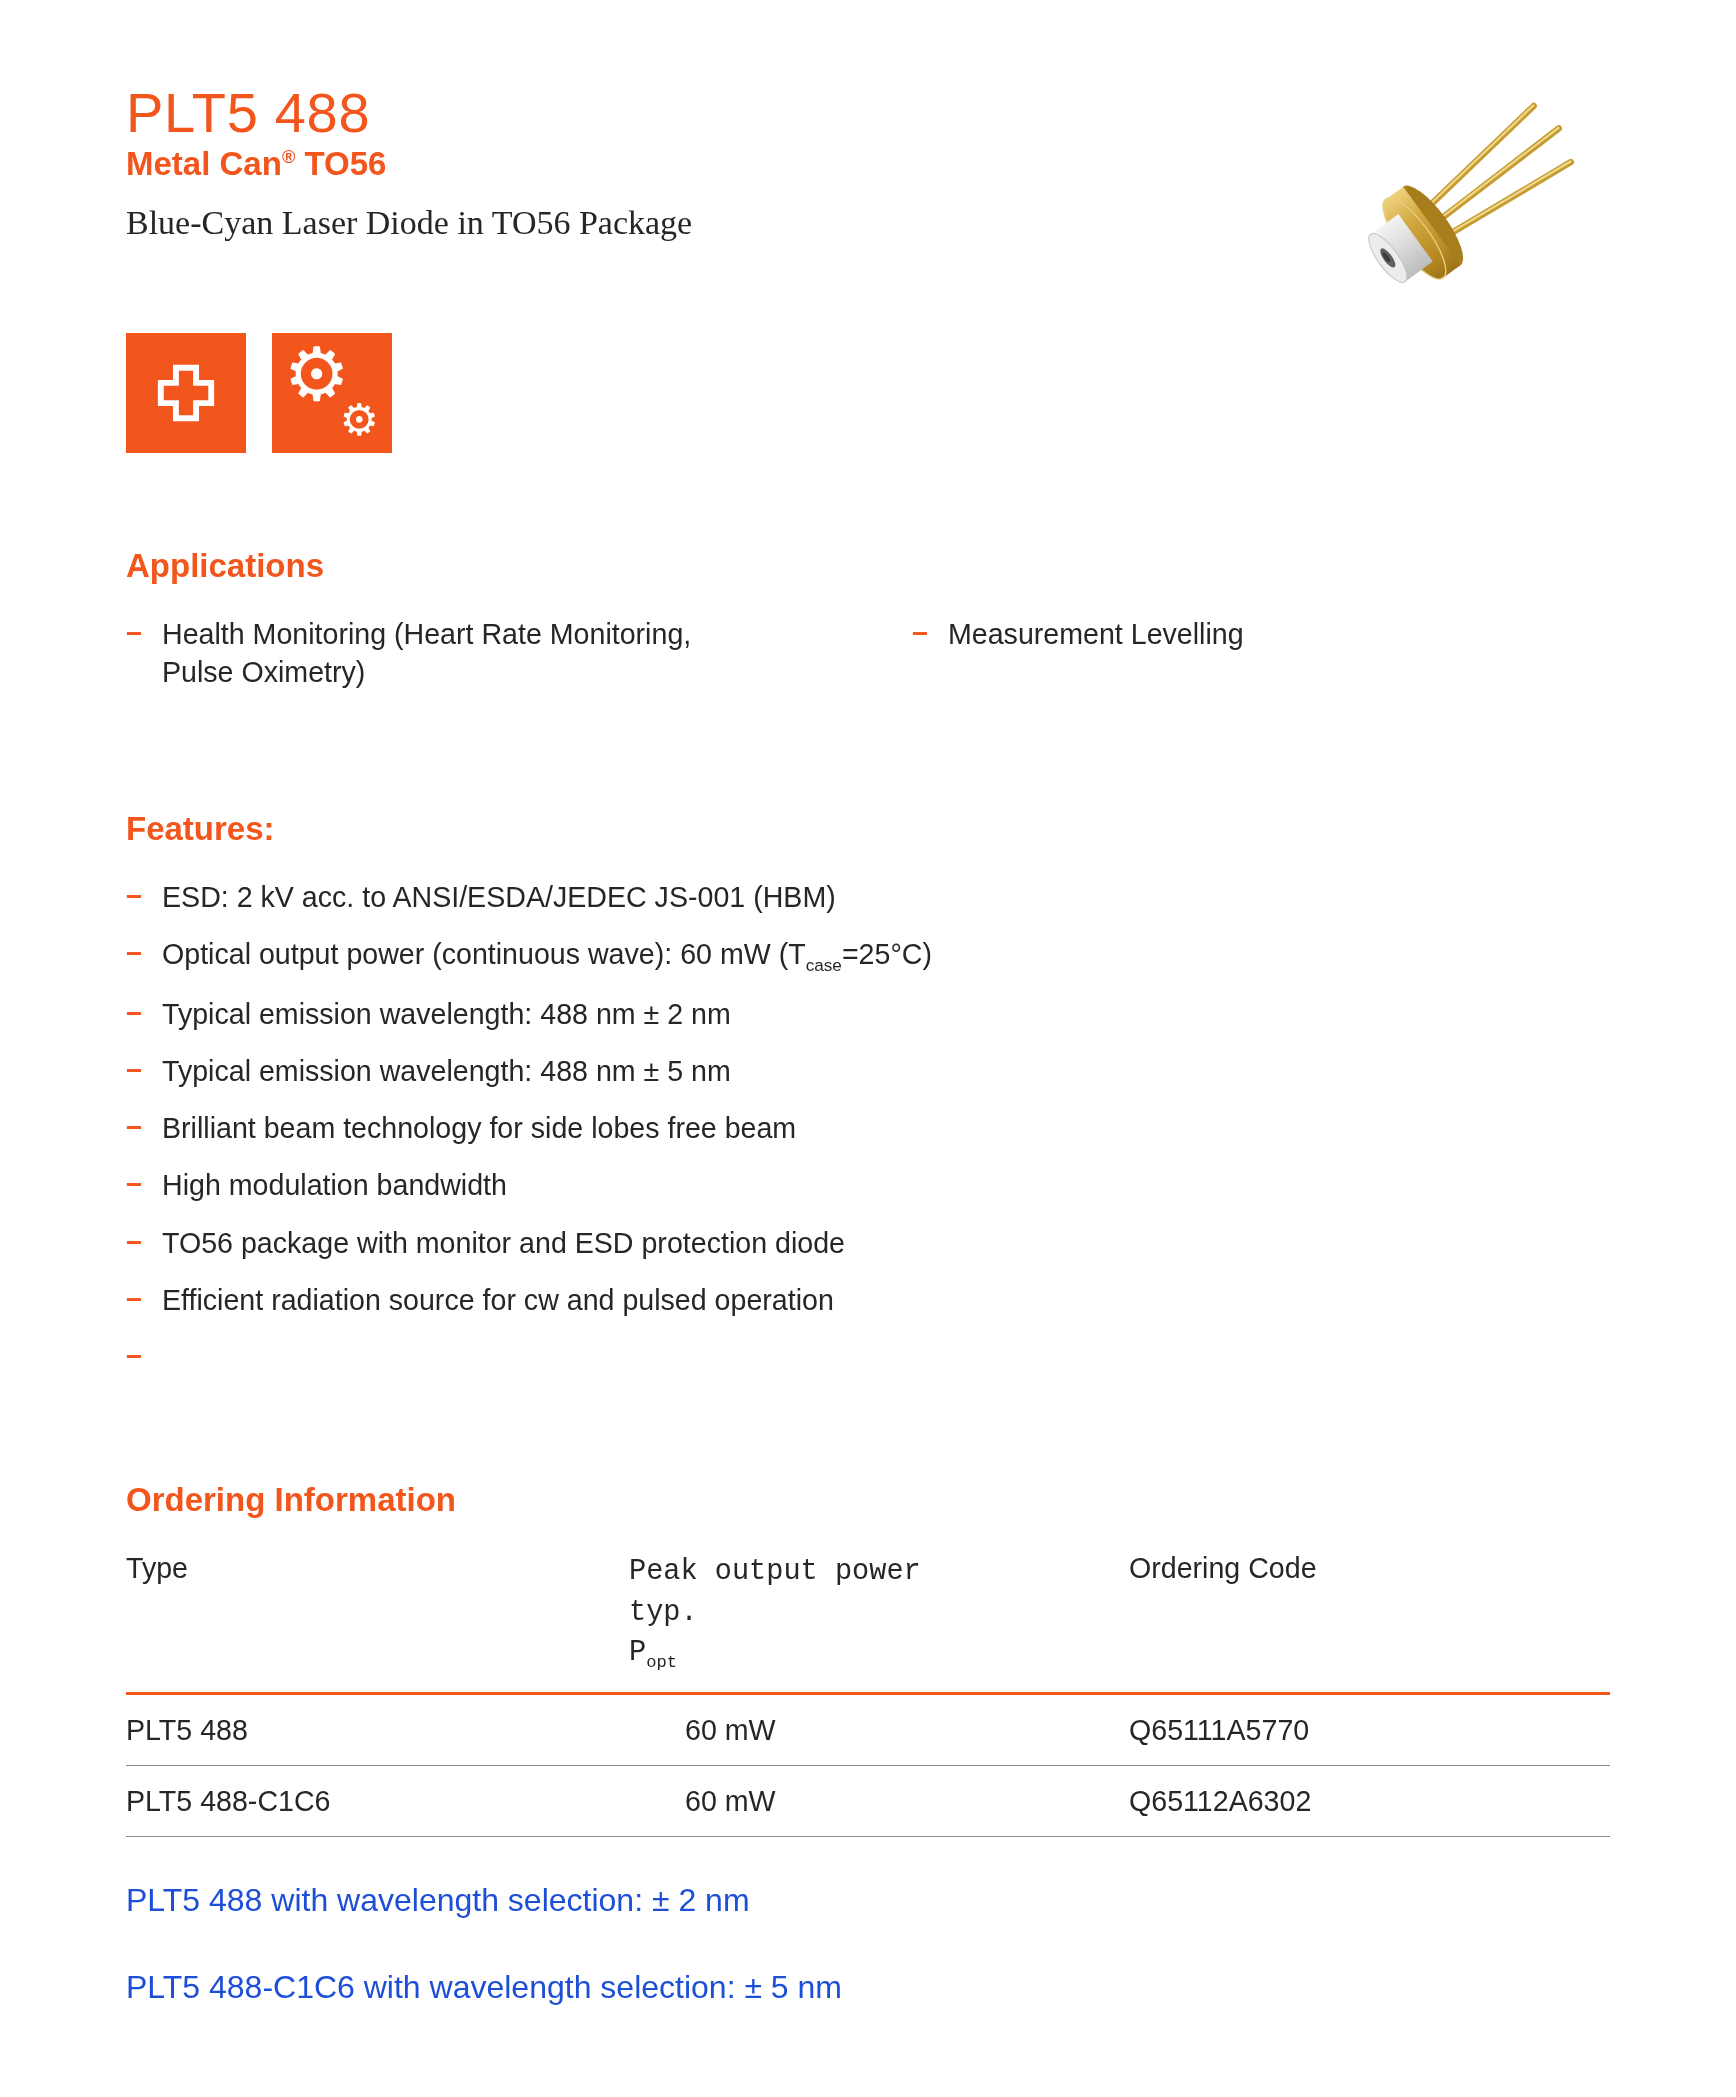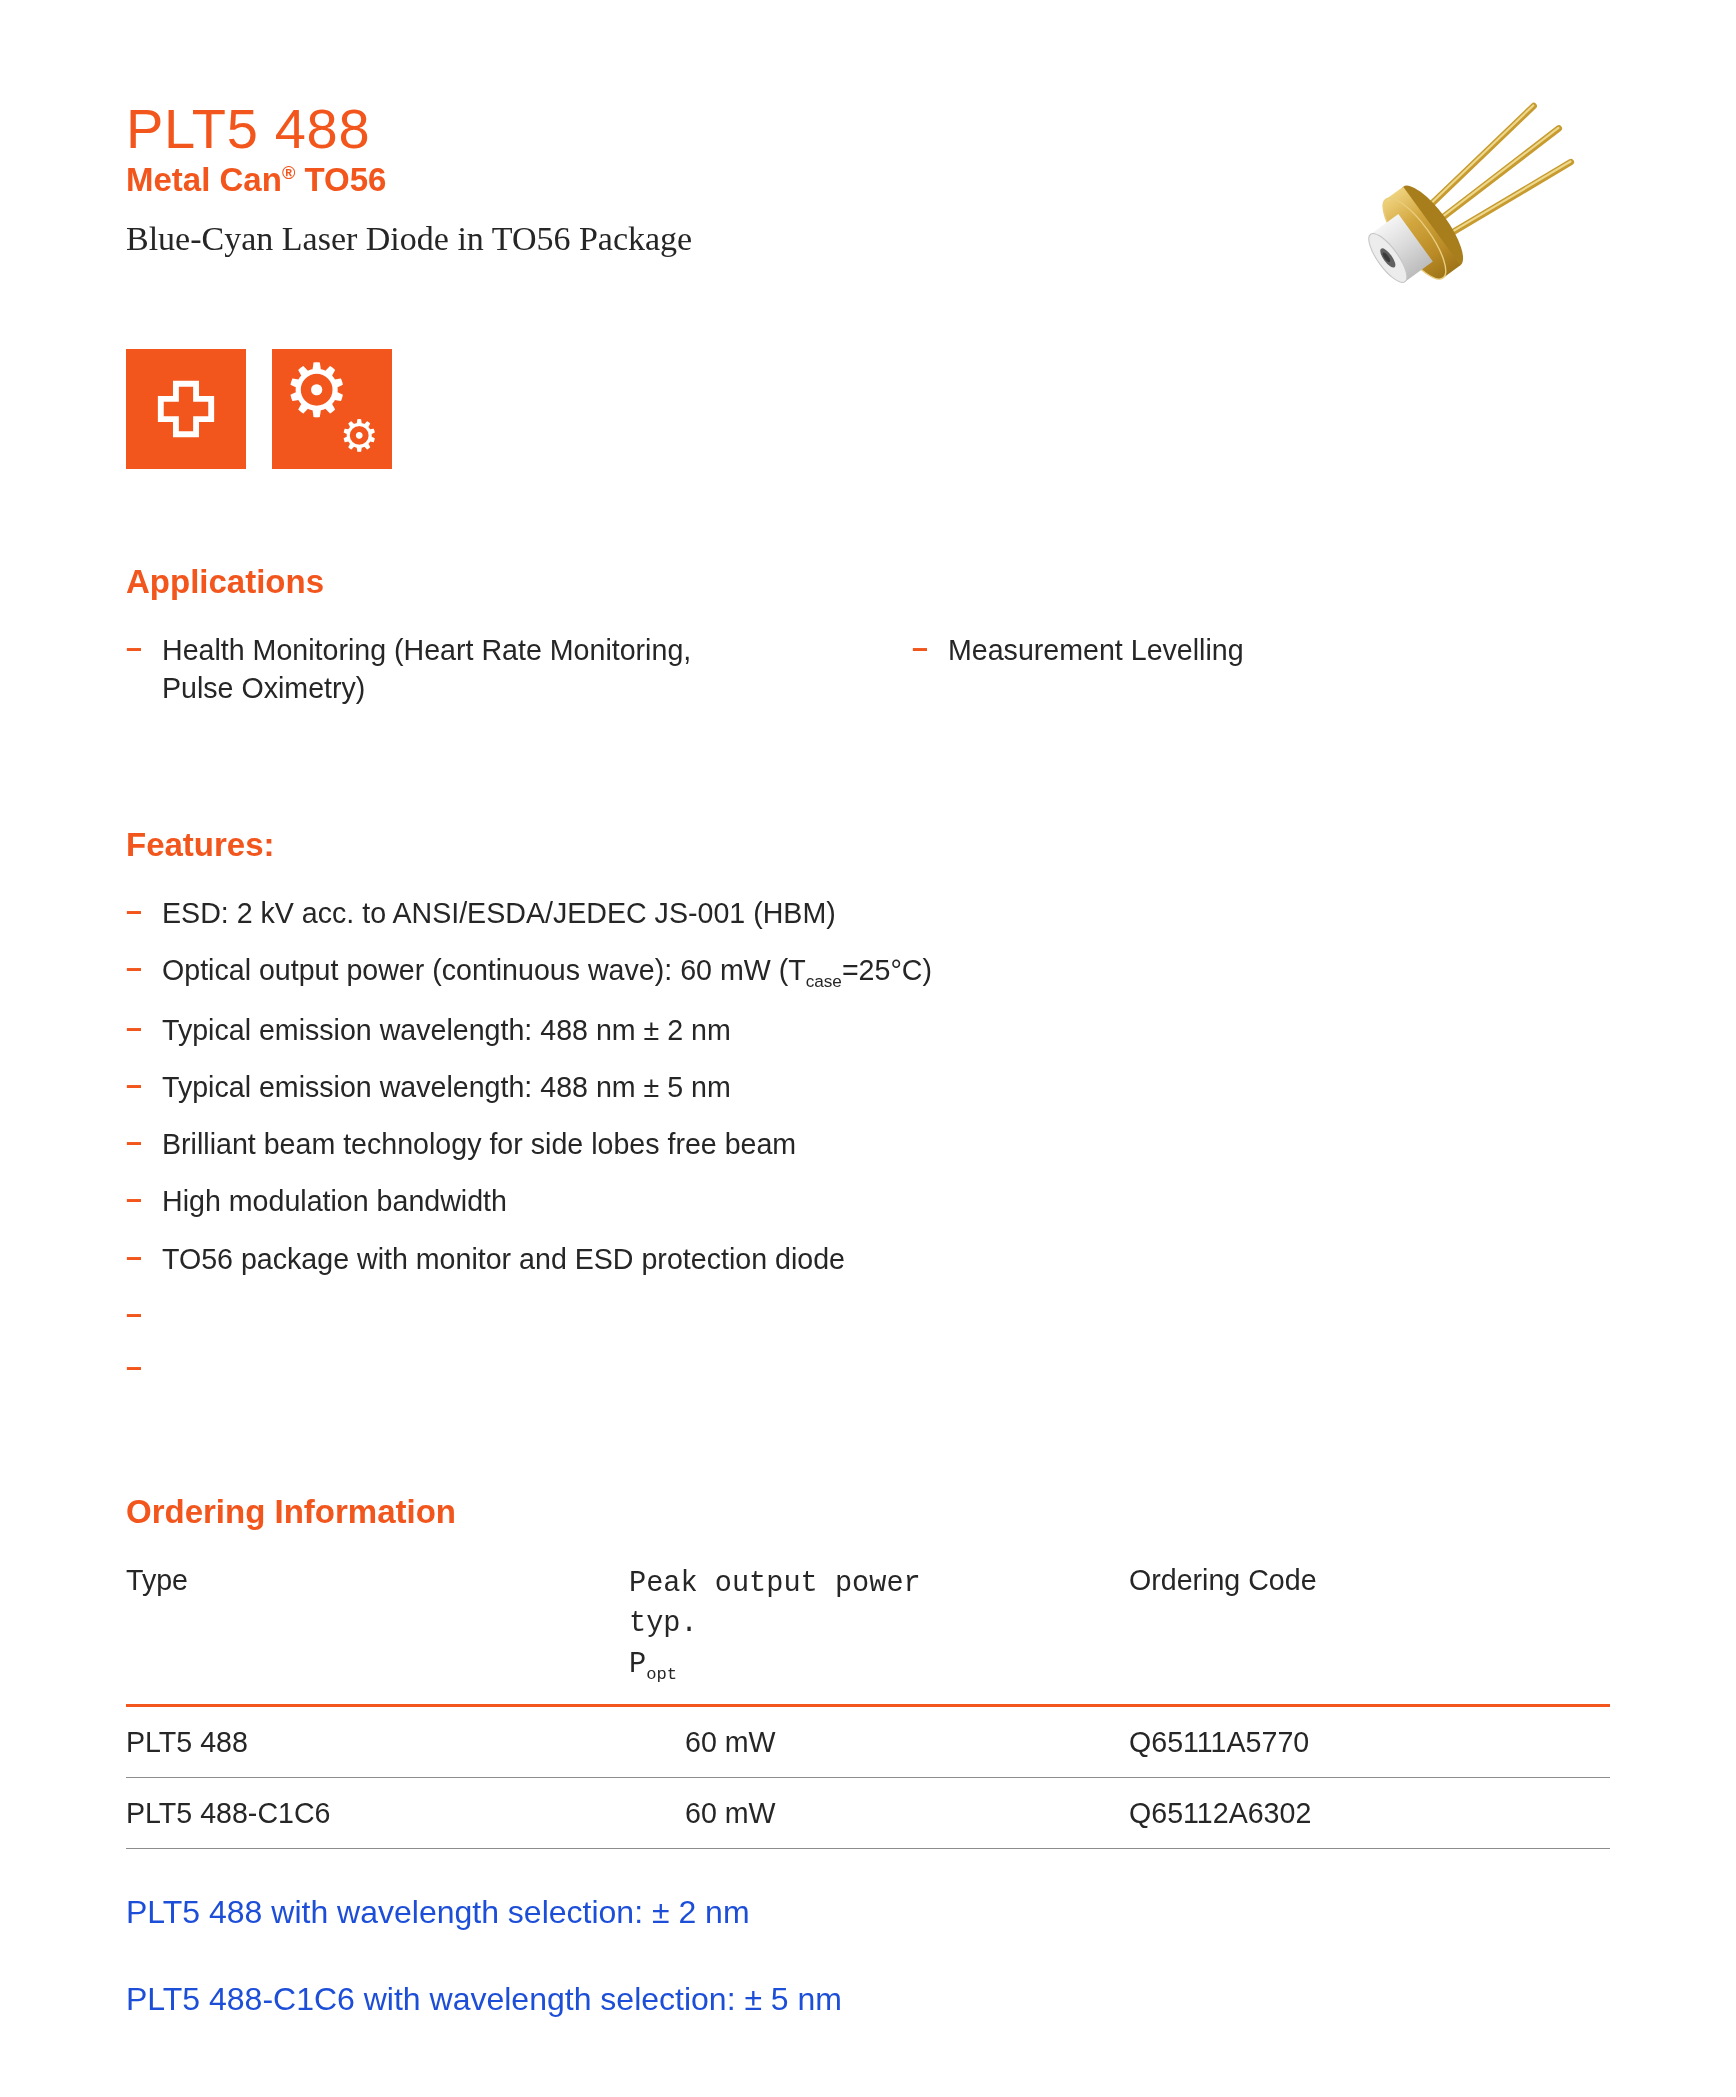--- a/index.html
+++ b/index.html
@@ -7,21 +7,21 @@
   body {
     width:1736px; height:2097px;
     font-family:"Liberation Sans", sans-serif;
     color:#222222;
     position:relative;
     overflow:hidden;
   }
   .page {
     position:relative;
     width:100%; height:100%;
-    padding:16px 126px;
+    padding:0 126px;
   }
   :root {
     --accent:#F2561D;
     --rule-gray:#8c8c8c;
   }
 
   
   .title {
     padding-top:80px;
     font-size:56px;
@@ -262,20 +262,21 @@
         <div class="li">
           <span class="dash">–</span>
           <div class="li-text">High modulation bandwidth</div>
         </div>
         <div class="li">
           <span class="dash">–</span>
           <div class="li-text">TO56 package with monitor and ESD protection diode</div>
         </div>
         <div class="li">
           <span class="dash">–</span>
+          <div class="li-text">Efficient radiation source for cw and pulsed operation</div>
         </div>
         <div class="li">
           <span class="dash">–</span>
         </div>
       </div>
   </section>
 
   <section class="ordering-section">
     <h3 class="section-heading">Ordering Information</h3>
     <div class="table">

